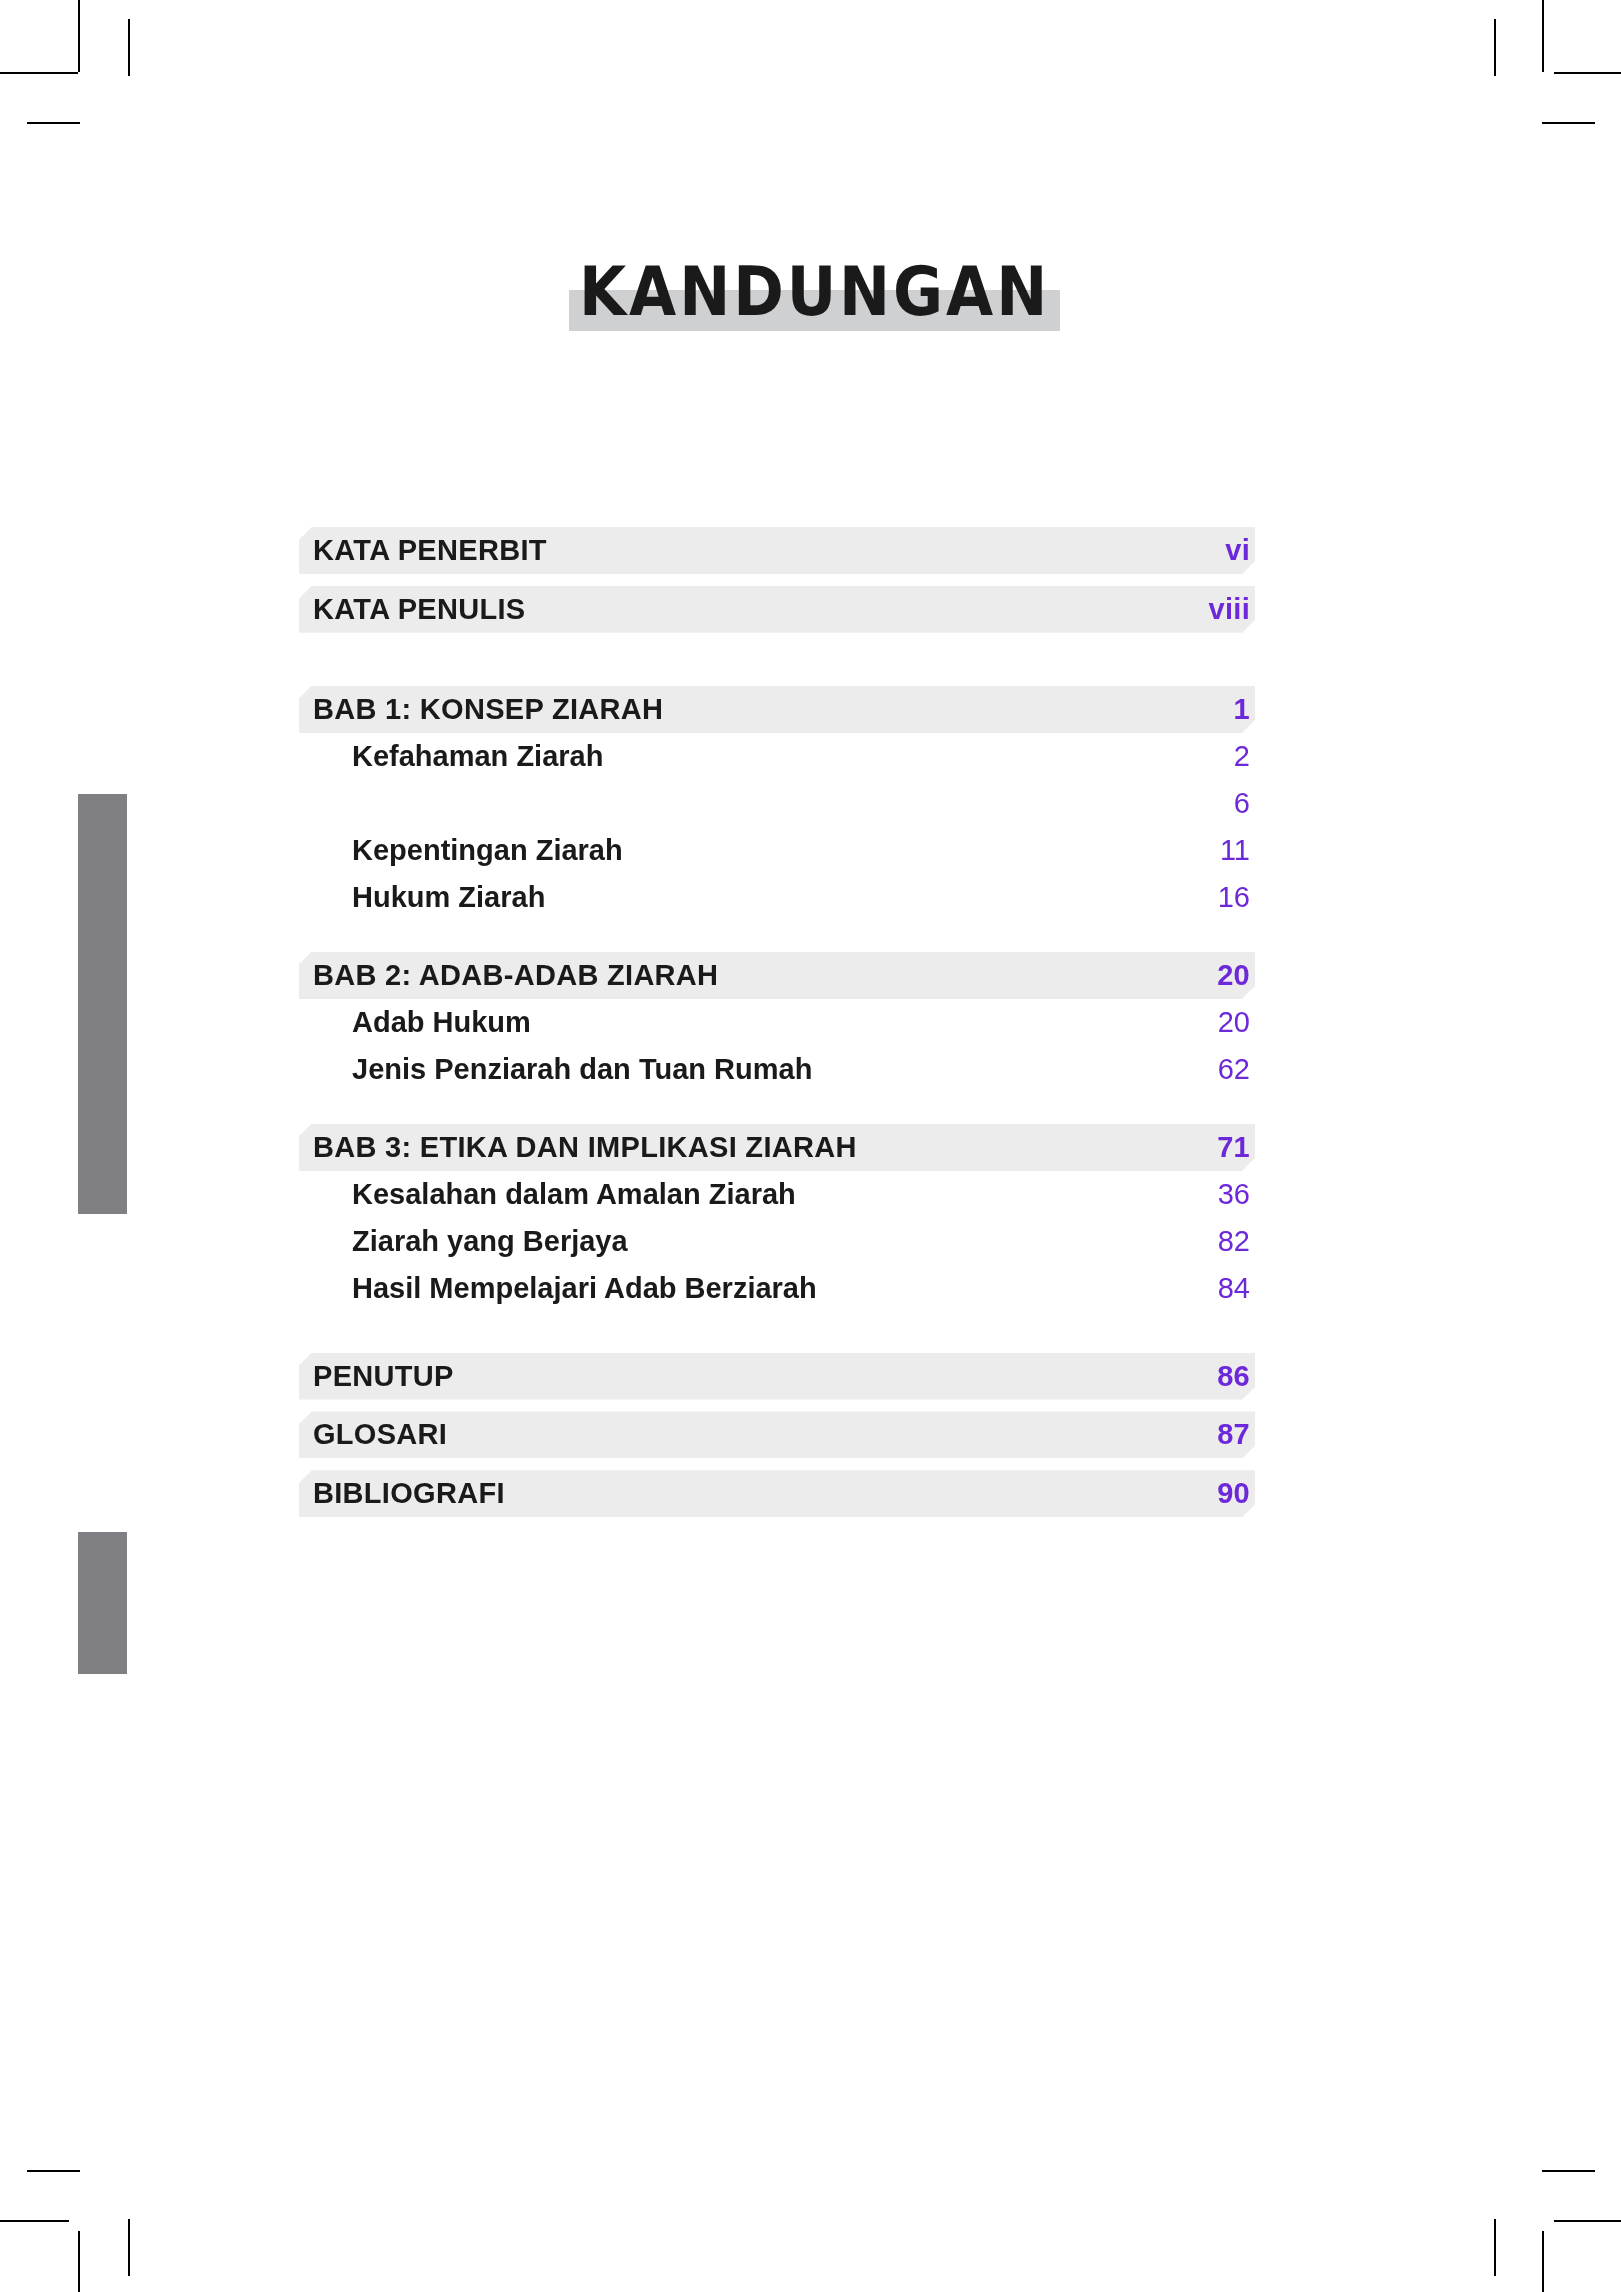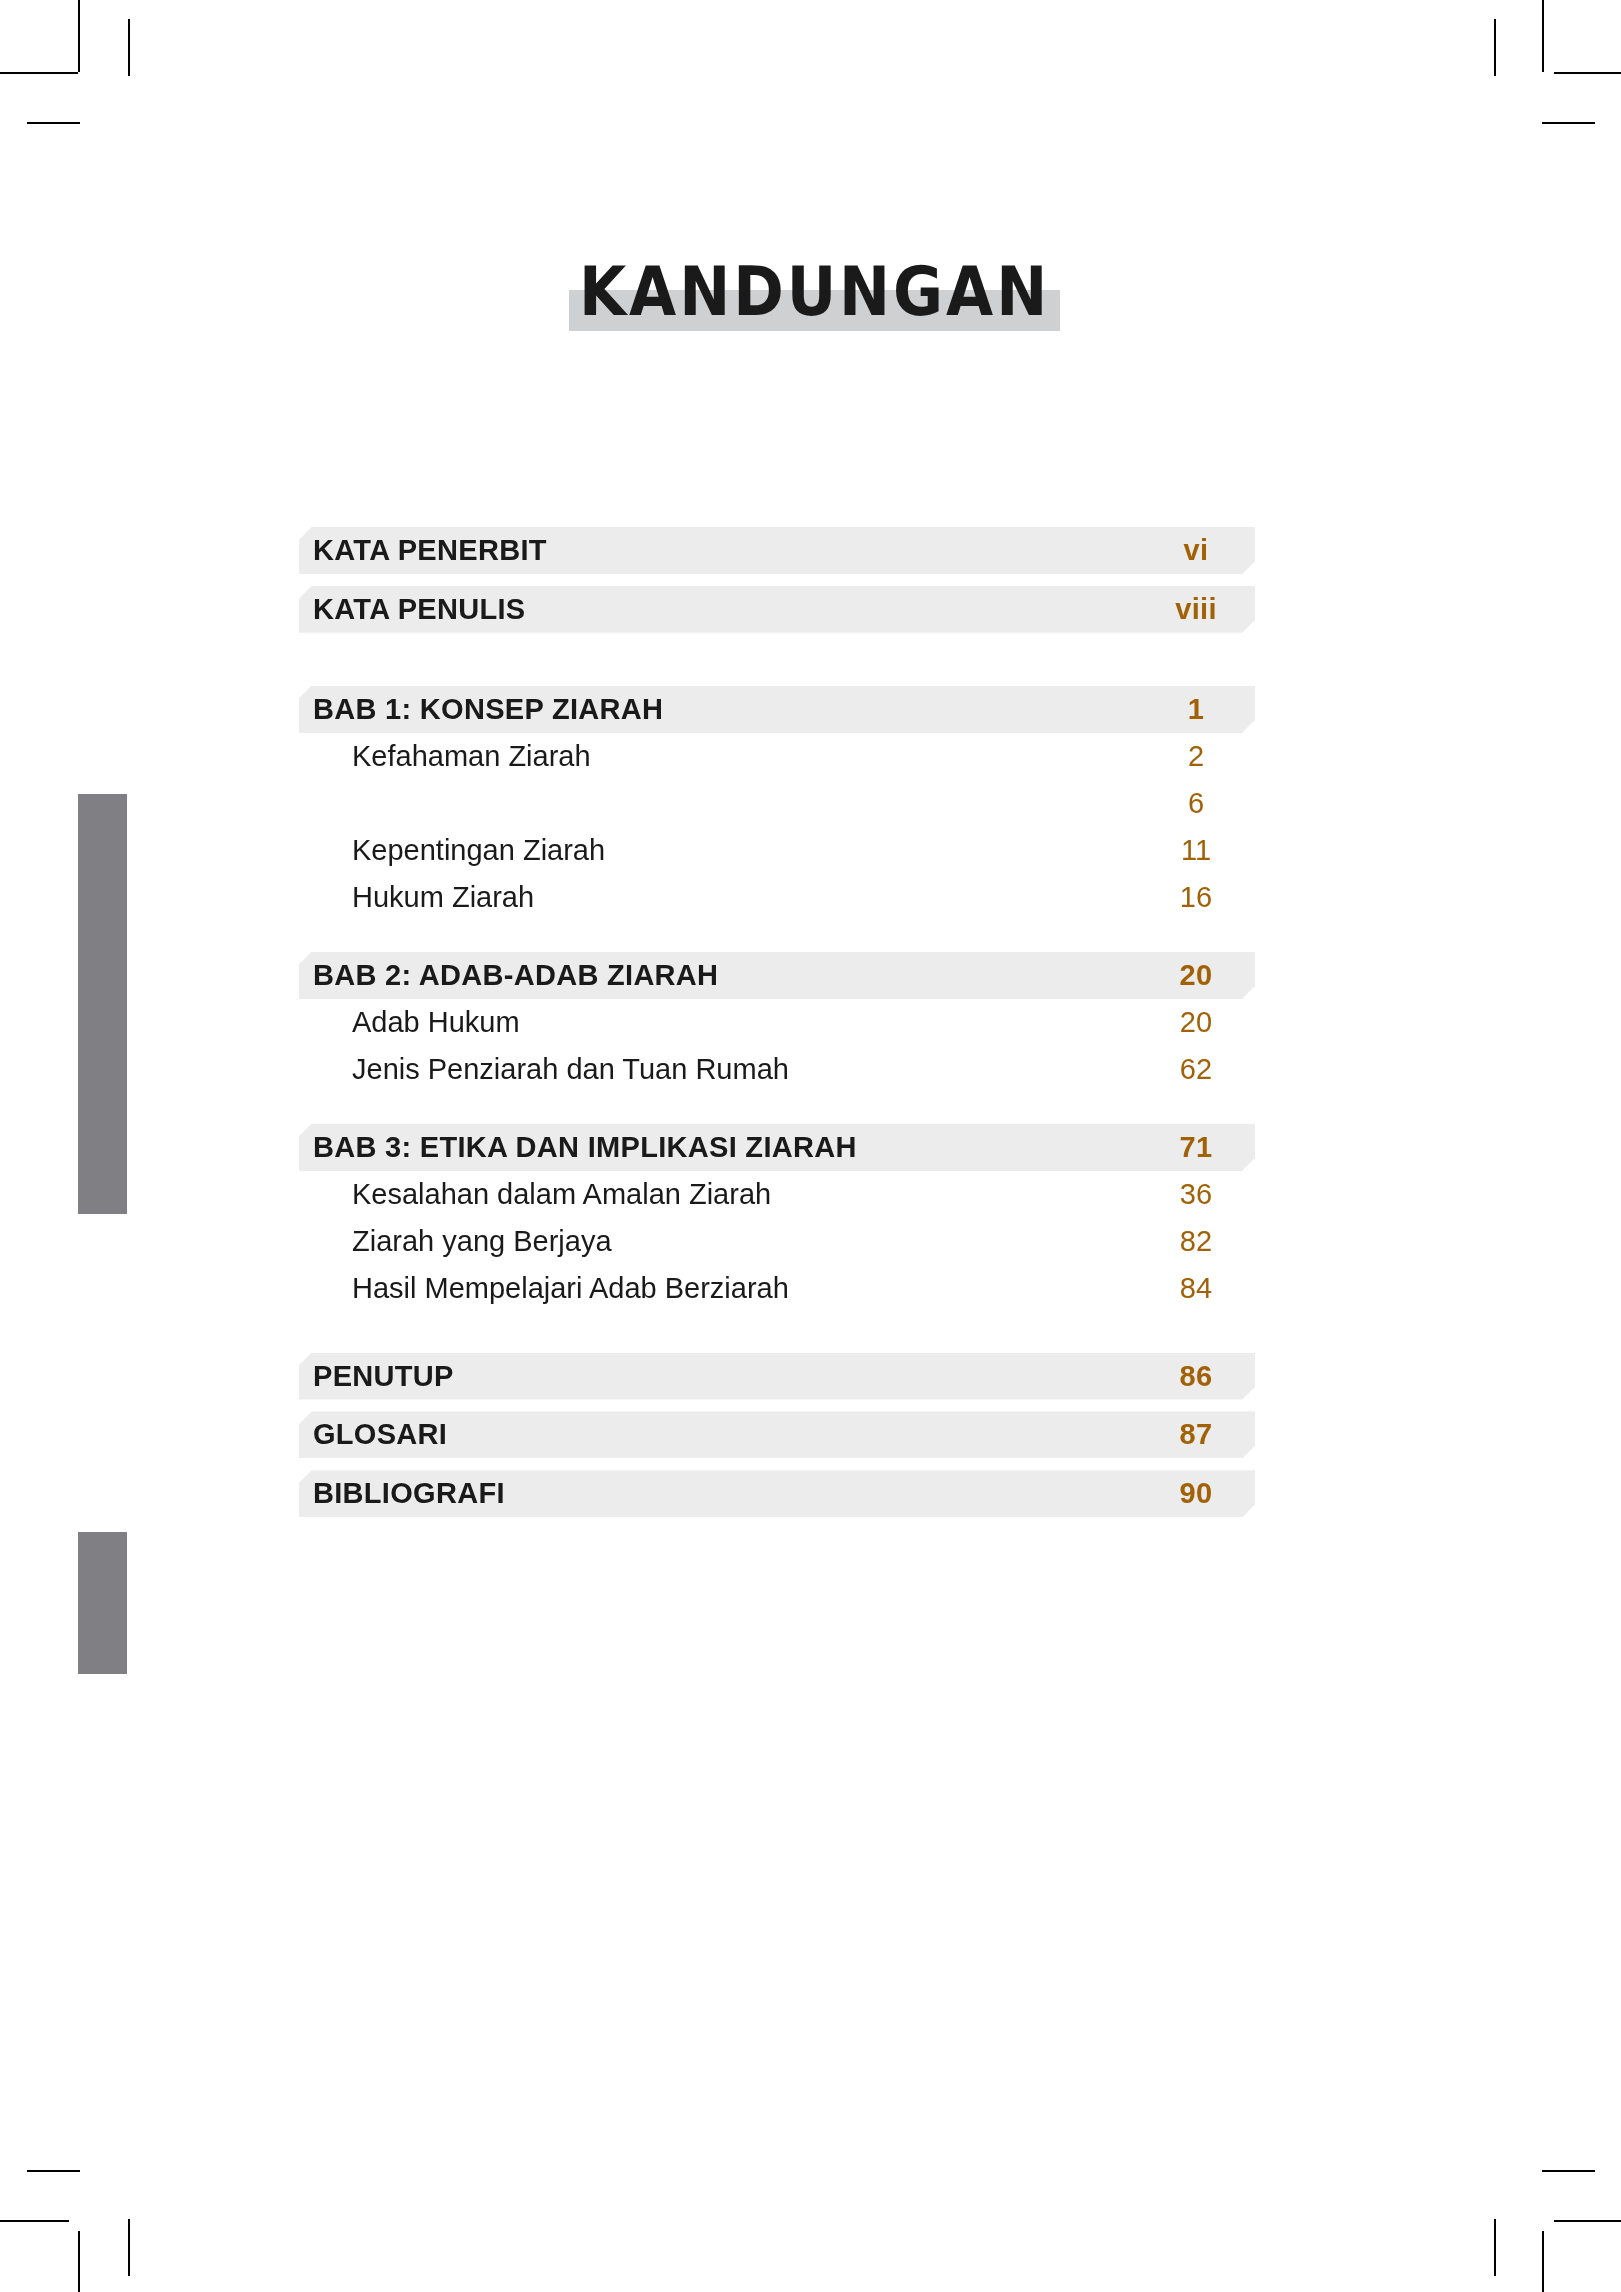--- a/index.html
+++ b/index.html
@@ -96,41 +96,41 @@
   }
   .entry .label {
     flex: 0 0 auto;
     color: #1a1a1a;
     white-space: nowrap;
   }
   .entry .page {
     position: absolute;
     left: 843px;
     width: 108px;
-    text-align: center;
-    color: #a16207;
+    text-align: right;
+    color: #6d28d9;
   }
 
   
   .entry.major .label,
   .entry.major .page {
     font-weight: bold;
     font-size: 29px;
     letter-spacing: 0.3px;
   }
   .entry.major .label { padding-left: 14px; }
 
   
   .entry.sub { height: 47px; }
   .entry.sub .label,
   .entry.sub .page {
     font-weight: normal;
     font-size: 29px;
   }
-  .entry.sub .label { padding-left: 53px; }
+  .entry.sub .label { padding-left: 53px; font-weight: bold; }
 
   .spacer-sm { height: 11.8px; }
   .spacer-md { height: 31px; }
   .spacer-lg { height: 41px; }
 </style>
 </head>
 <body>
 
 <div>
 

